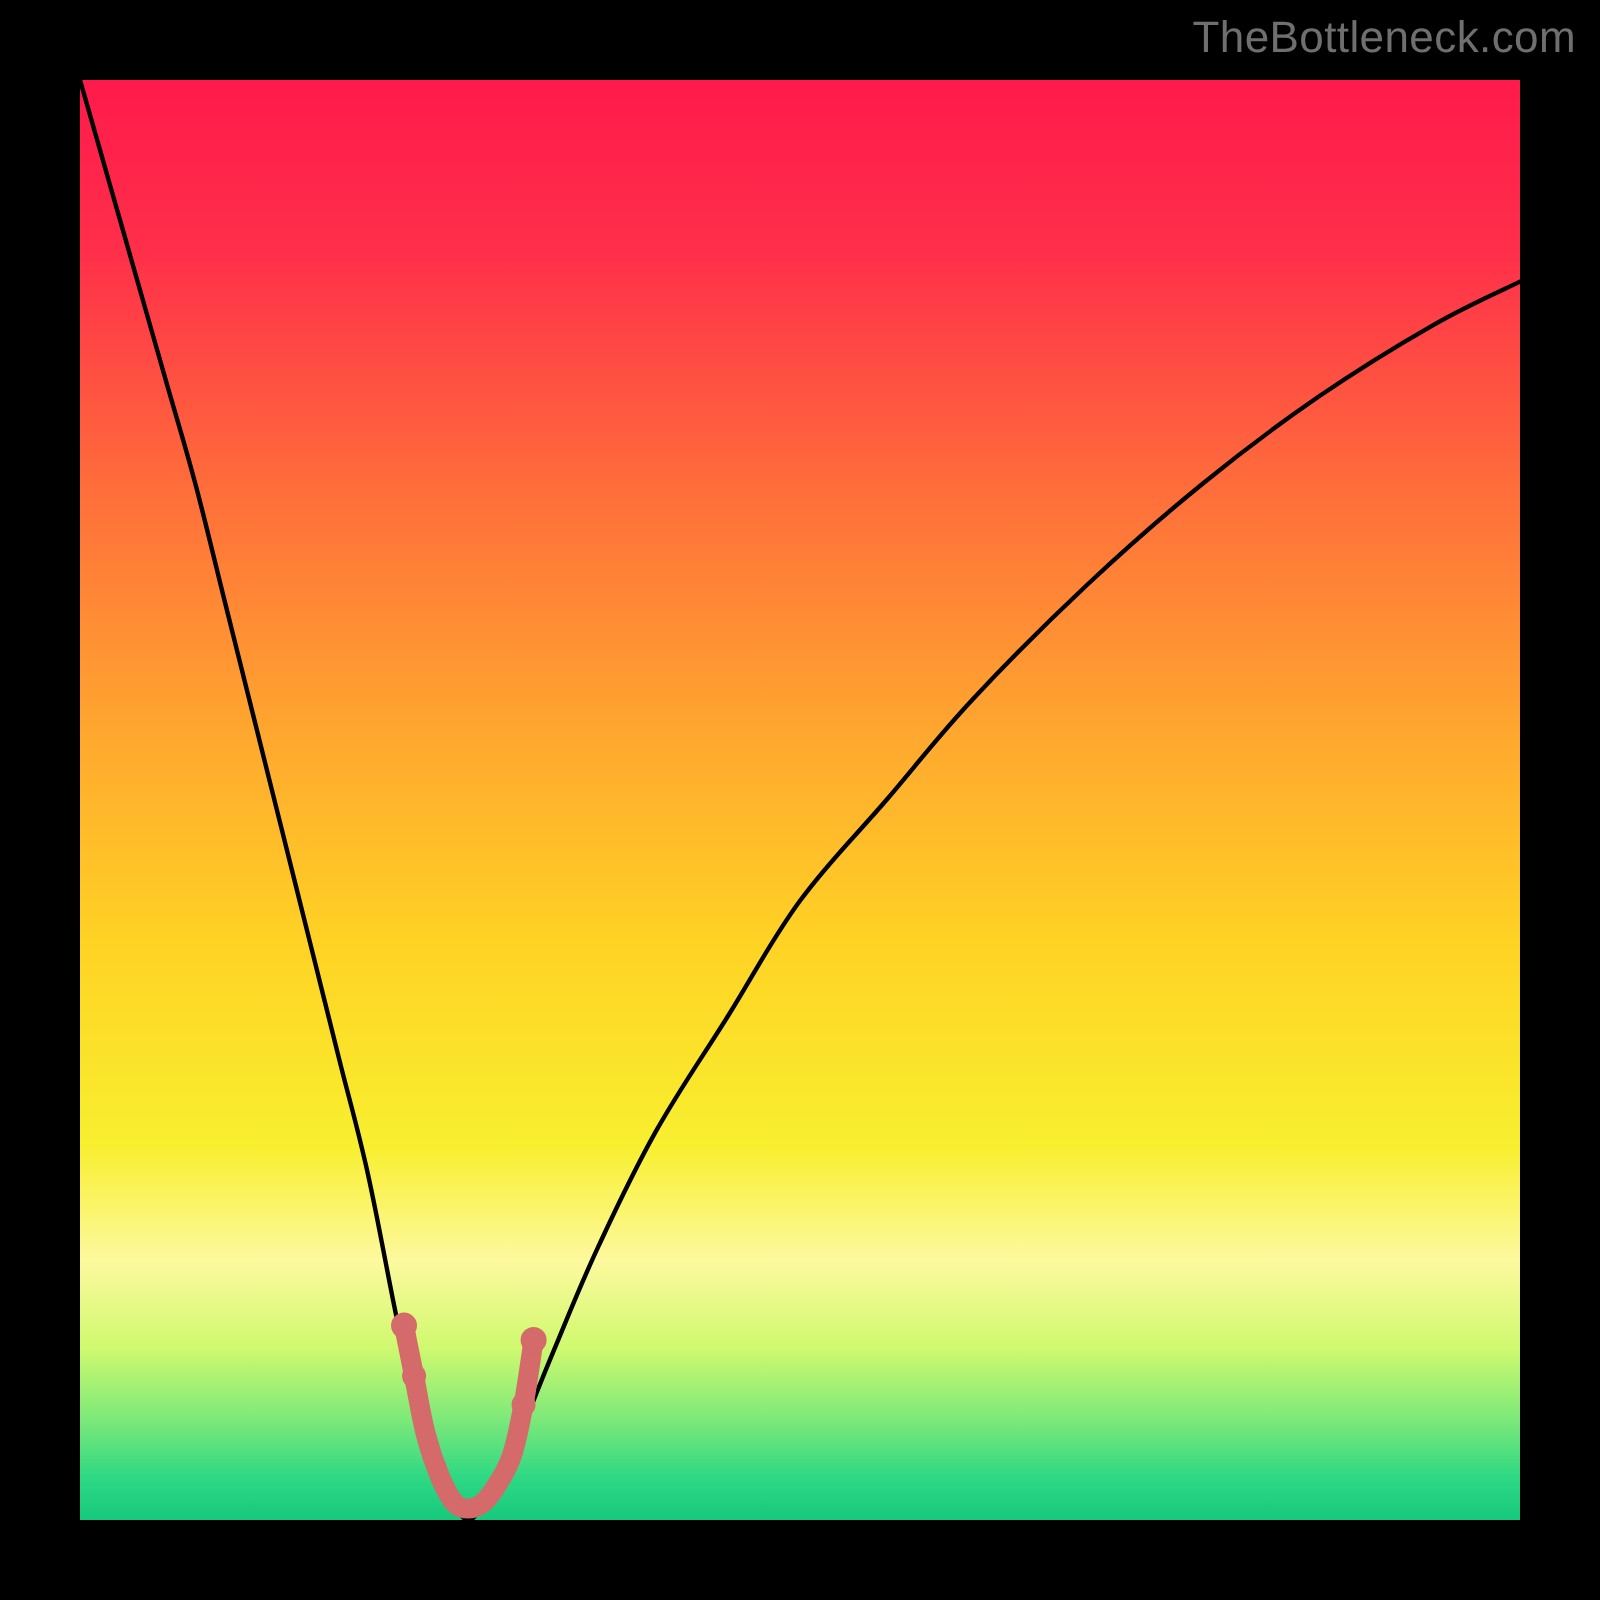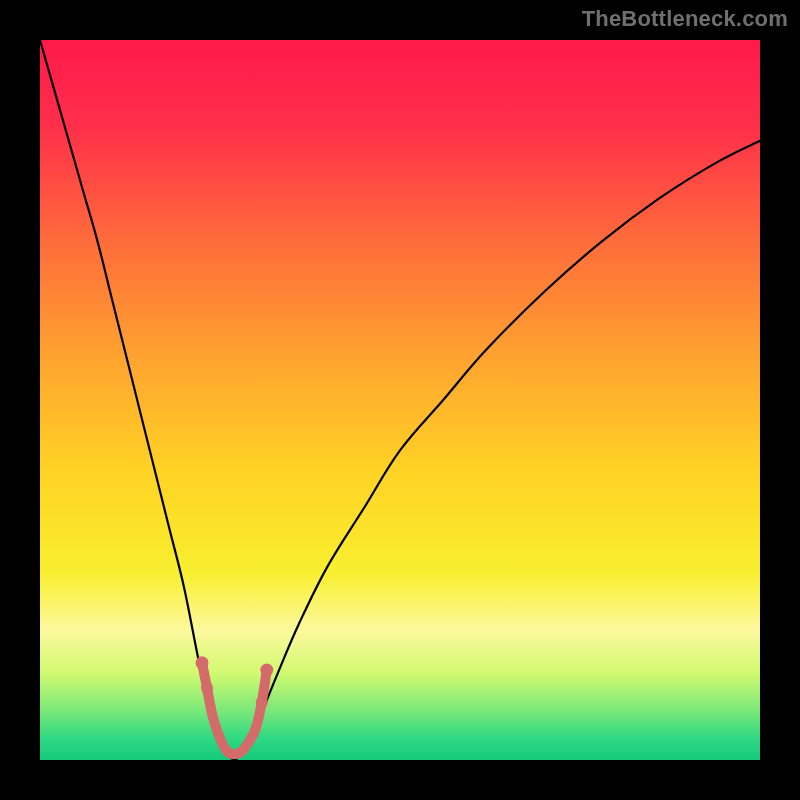--- a/index.html
+++ b/index.html
@@ -25,21 +25,21 @@
     top: 40px;
     width: 720px;
     height: 720px;
   }
   .watermark {
     position: absolute;
     top: 6px;
     right: 12px;
     color: #6f6f6f;
     font-size: 22px;
-    font-weight: 700;
+    font-weight: 400;
     letter-spacing: 0.2px;
     user-select: none;
   }
   svg {
     display: block;
   }
 </style>
 </head>
 <body>
 

